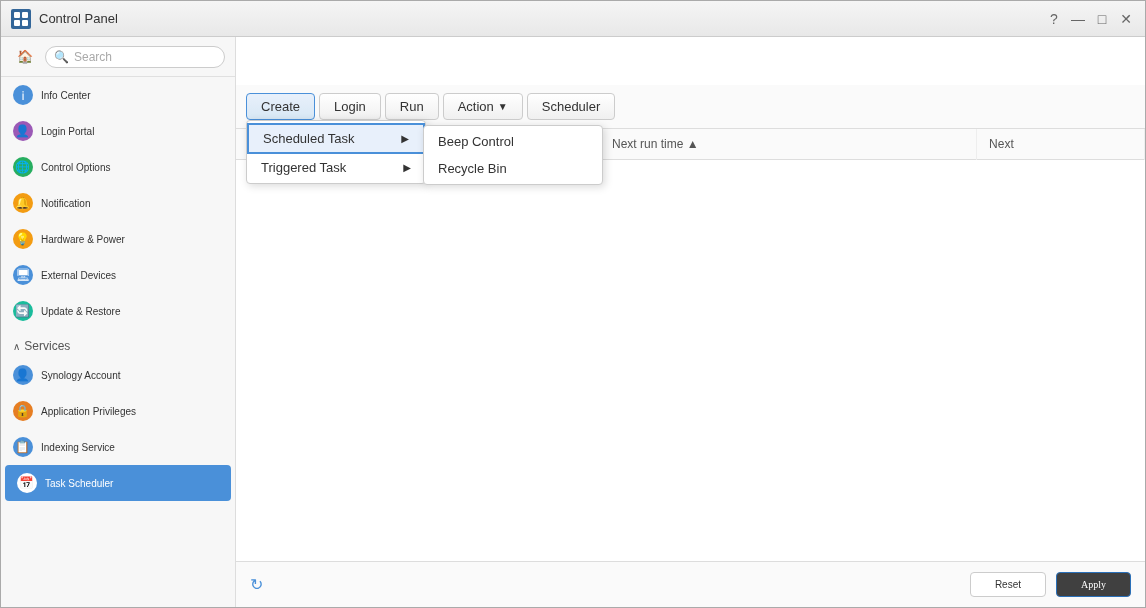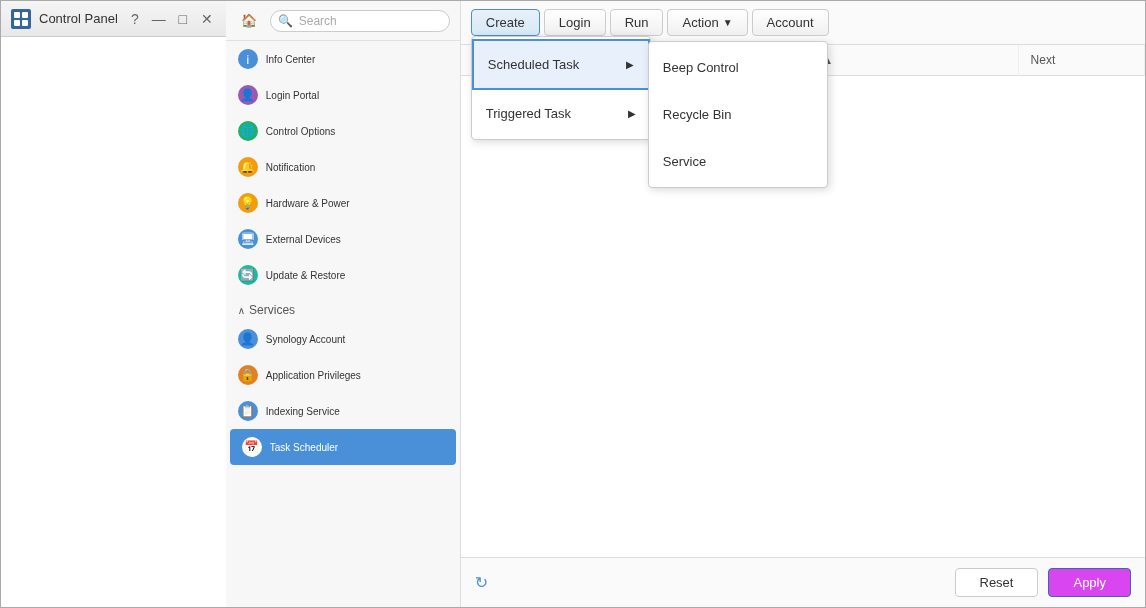--- a/index.html
+++ b/index.html
@@ -1,18 +1,18 @@
 <!DOCTYPE html>
 <html><head>
   <meta charset="utf-8">
   <style>
     * { box-sizing: border-box; margin: 0; padding: 0; }
     body { font-family: -apple-system, BlinkMacSystemFont, "Segoe UI", Arial, sans-serif; font-size: 13px; background: #f0f0f0; width: 1146px; height: 608px; overflow: hidden; }
 
-    .window { width: 1146px; height: 608px; background: #fff; border: 1px solid #aaa; display: flex; flex-direction: row; }
+    .window { width: 1146px; height: 608px; background: #fff; border: 1px solid #aaa; display: flex; flex-direction: column; }
 
     
     .title-bar { background: linear-gradient(180deg, #f5f5f5 0%, #e8e8e8 100%); border-bottom: 1px solid #ccc; height: 36px; display: flex; align-items: center; padding: 0 10px; gap: 8px; flex-shrink: 0; }
     .title-bar-icon { width: 20px; height: 20px; background: #336699; border-radius: 2px; display: flex; align-items: center; justify-content: center; }
     .title-bar-icon svg { width: 16px; height: 16px; }
     .title-bar-title { font-size: 13px; font-weight: 500; color: #333; flex: 1; }
     .title-bar-controls { display: flex; gap: 6px; }
     .title-bar-btn { width: 18px; height: 18px; background: none; border: none; cursor: pointer; color: #666; font-size: 14px; display: flex; align-items: center; justify-content: center; }
 
     
@@ -28,45 +28,45 @@
 
     .sidebar-item { display: flex; align-items: center; padding: 8px 12px; cursor: pointer; gap: 8px; color: #333; }
     .sidebar-item.active { background: #4a90d9; color: #fff; border-radius: 4px; margin: 0 4px; }
     .sidebar-item .item-icon { width: 20px; height: 20px; flex-shrink: 0; display: flex; align-items: center; justify-content: center; }
     .sidebar-item .item-label { font-size: 10px; }
 
     .sidebar-section-header { display: flex; align-items: center; padding: 10px 12px 4px 12px; color: #555; font-size: 12px; font-weight: 500; gap: 4px; }
     .sidebar-section-header .chevron { font-size: 10px; }
 
     
-    .main-content { flex: 1; display: flex; flex-direction: column; background: #fff; overflow: hidden; }
+    .main-content { flex: 1; display: flex; flex-direction: column; background: #fff; overflow: hidden; margin-top: 48px; }
 
     
     .toolbar { display: flex; align-items: center; padding: 8px 10px; border-bottom: 1px solid #ddd; gap: 4px; flex-shrink: 0; background: #fafafa; }
     .toolbar-btn { padding: 5px 14px; border: 1px solid #ccc; background: linear-gradient(180deg, #fff 0%, #f0f0f0 100%); border-radius: 4px; cursor: pointer; font-size: 13px; color: #333; display: flex; align-items: center; gap: 4px; }
     .dropdown-arrow { font-size: 10px; }
 
     
     .table-area { flex: 1; overflow: auto; }
     table { width: 100%; border-collapse: collapse; }
     thead tr { border-bottom: 1px solid #ddd; background: #fafafa; }
     th { padding: 8px 12px; text-align: left; font-weight: 500; color: #555; font-size: 12px; border-right: 1px solid #eee; }
 
     
     .footer { border-top: 1px solid #ddd; padding: 10px 14px; display: flex; align-items: center; justify-content: flex-end; gap: 10px; background: #fafafa; flex-shrink: 0; }
-    .footer-btn { padding: 6px 24px; border-radius: 4px; cursor: pointer; font-size: 13px; text-align: right; }
+    .footer-btn { padding: 6px 24px; border-radius: 4px; cursor: pointer; font-size: 10px; text-align: right; }
     .footer-btn.reset { background: #fff; border: 1px solid #ccc; color: #333; }
-    .footer-btn.apply { background: #d946ef; border: 1px solid #2a70b9; color: #fff; font-weight: 500; }
+    .footer-btn.apply { background: #404040; border: 1px solid #2a70b9; color: #fff; font-weight: 500; font-family: Liberation Serif, serif; }
     .footer-refresh { color: #4a90d9; font-size: 16px; cursor: pointer; margin-right: auto; }
 
     
     .dropdown-container { position: relative; display: inline-block; }
     .dropdown-menu { position: absolute; top: 100%; left: 0; background: #fff; border: 1px solid #ccc; border-radius: 4px; box-shadow: 2px 2px 8px rgba(0,0,0,0.15); z-index: 100; min-width: 160px; padding: 2px 0; }
     .dropdown-menu.visible { display: block; }
-    .dropdown-item { padding: 16px 14px; cursor: pointer; color: #333; font-size: 13px; display: flex; align-items: center; gap: 0; }
+    .dropdown-item { padding: 6px 14px; cursor: pointer; color: #333; font-size: 13px; display: flex; align-items: center; gap: 0; }
     .dropdown-item.highlighted { background: #e8f0fb; }
     .dropdown-item .submenu-arrow { margin-left: auto; font-size: 10px; }
 
     
     .scheduled-task-menu { position: absolute; top: 0; left: 100%; background: #fff; border: 1px solid #ccc; border-radius: 4px; box-shadow: 2px 2px 8px rgba(0,0,0,0.15); min-width: 180px; padding: 2px 0; }
 
     
     .scheduled-task-btn { border: 2px solid #4a90d9 !important; background: #e8f0fb !important; }
 
     
@@ -184,39 +184,36 @@
               <span>Scheduled Task</span>
               <span class="submenu-arrow">▶</span>
 
               <div class="scheduled-task-menu">
                 <div class="dropdown-item">
                   <span>Beep Control</span>
                 </div>
                 <div class="dropdown-item">
                   <span>Recycle Bin</span>
                 </div>
-                <div class="dropdown-item">
-                  <span>Service</span>
-                </div>
               </div>
             </div>
             <div class="dropdown-item">
               <span>Triggered Task</span>
               <span class="submenu-arrow">▶</span>
             </div>
           </div>
         </div>
 
         <button class="toolbar-btn">Login</button>
         <button class="toolbar-btn">Run</button>
         <button class="toolbar-btn">
           <span>Action</span>
           <span class="dropdown-arrow">▼</span>
         </button>
-        <button class="toolbar-btn">Account</button>
+        <button class="toolbar-btn">Scheduler</button>
       </div>
 
       <div class="table-area">
         <table>
           <thead>
             <tr>
               <th>
                 <span>Task</span>
               </th>
               <th>

